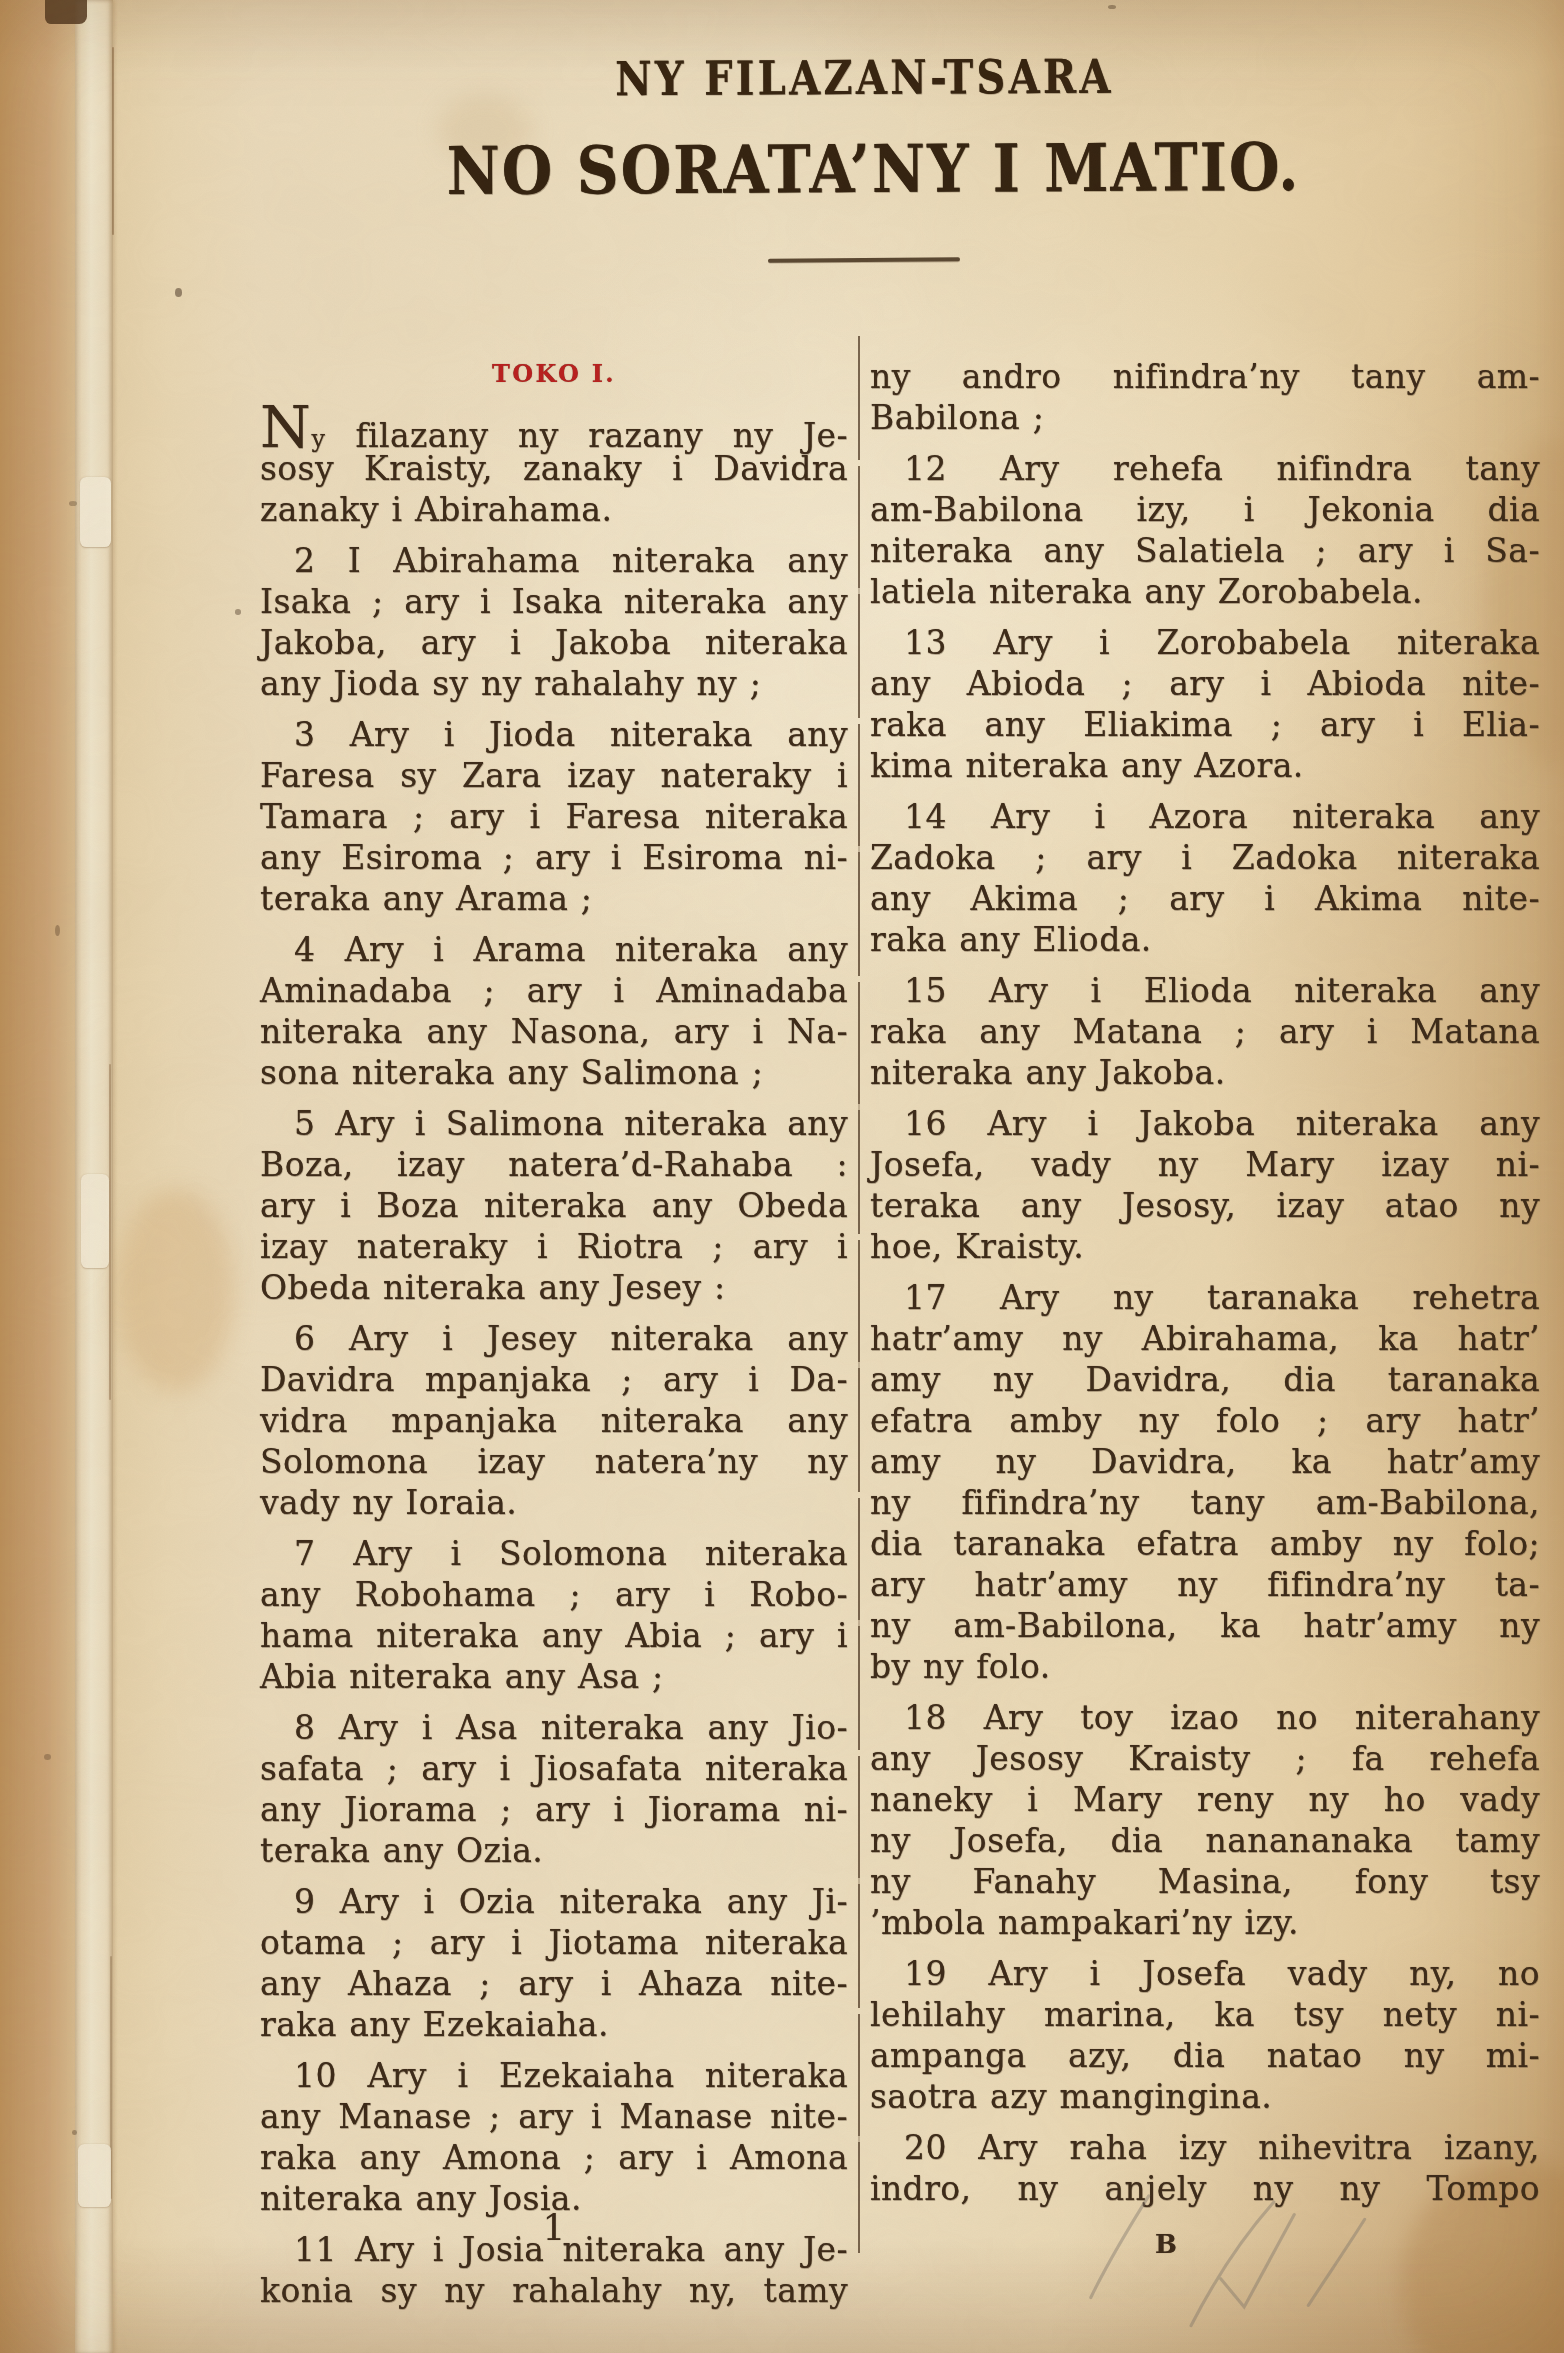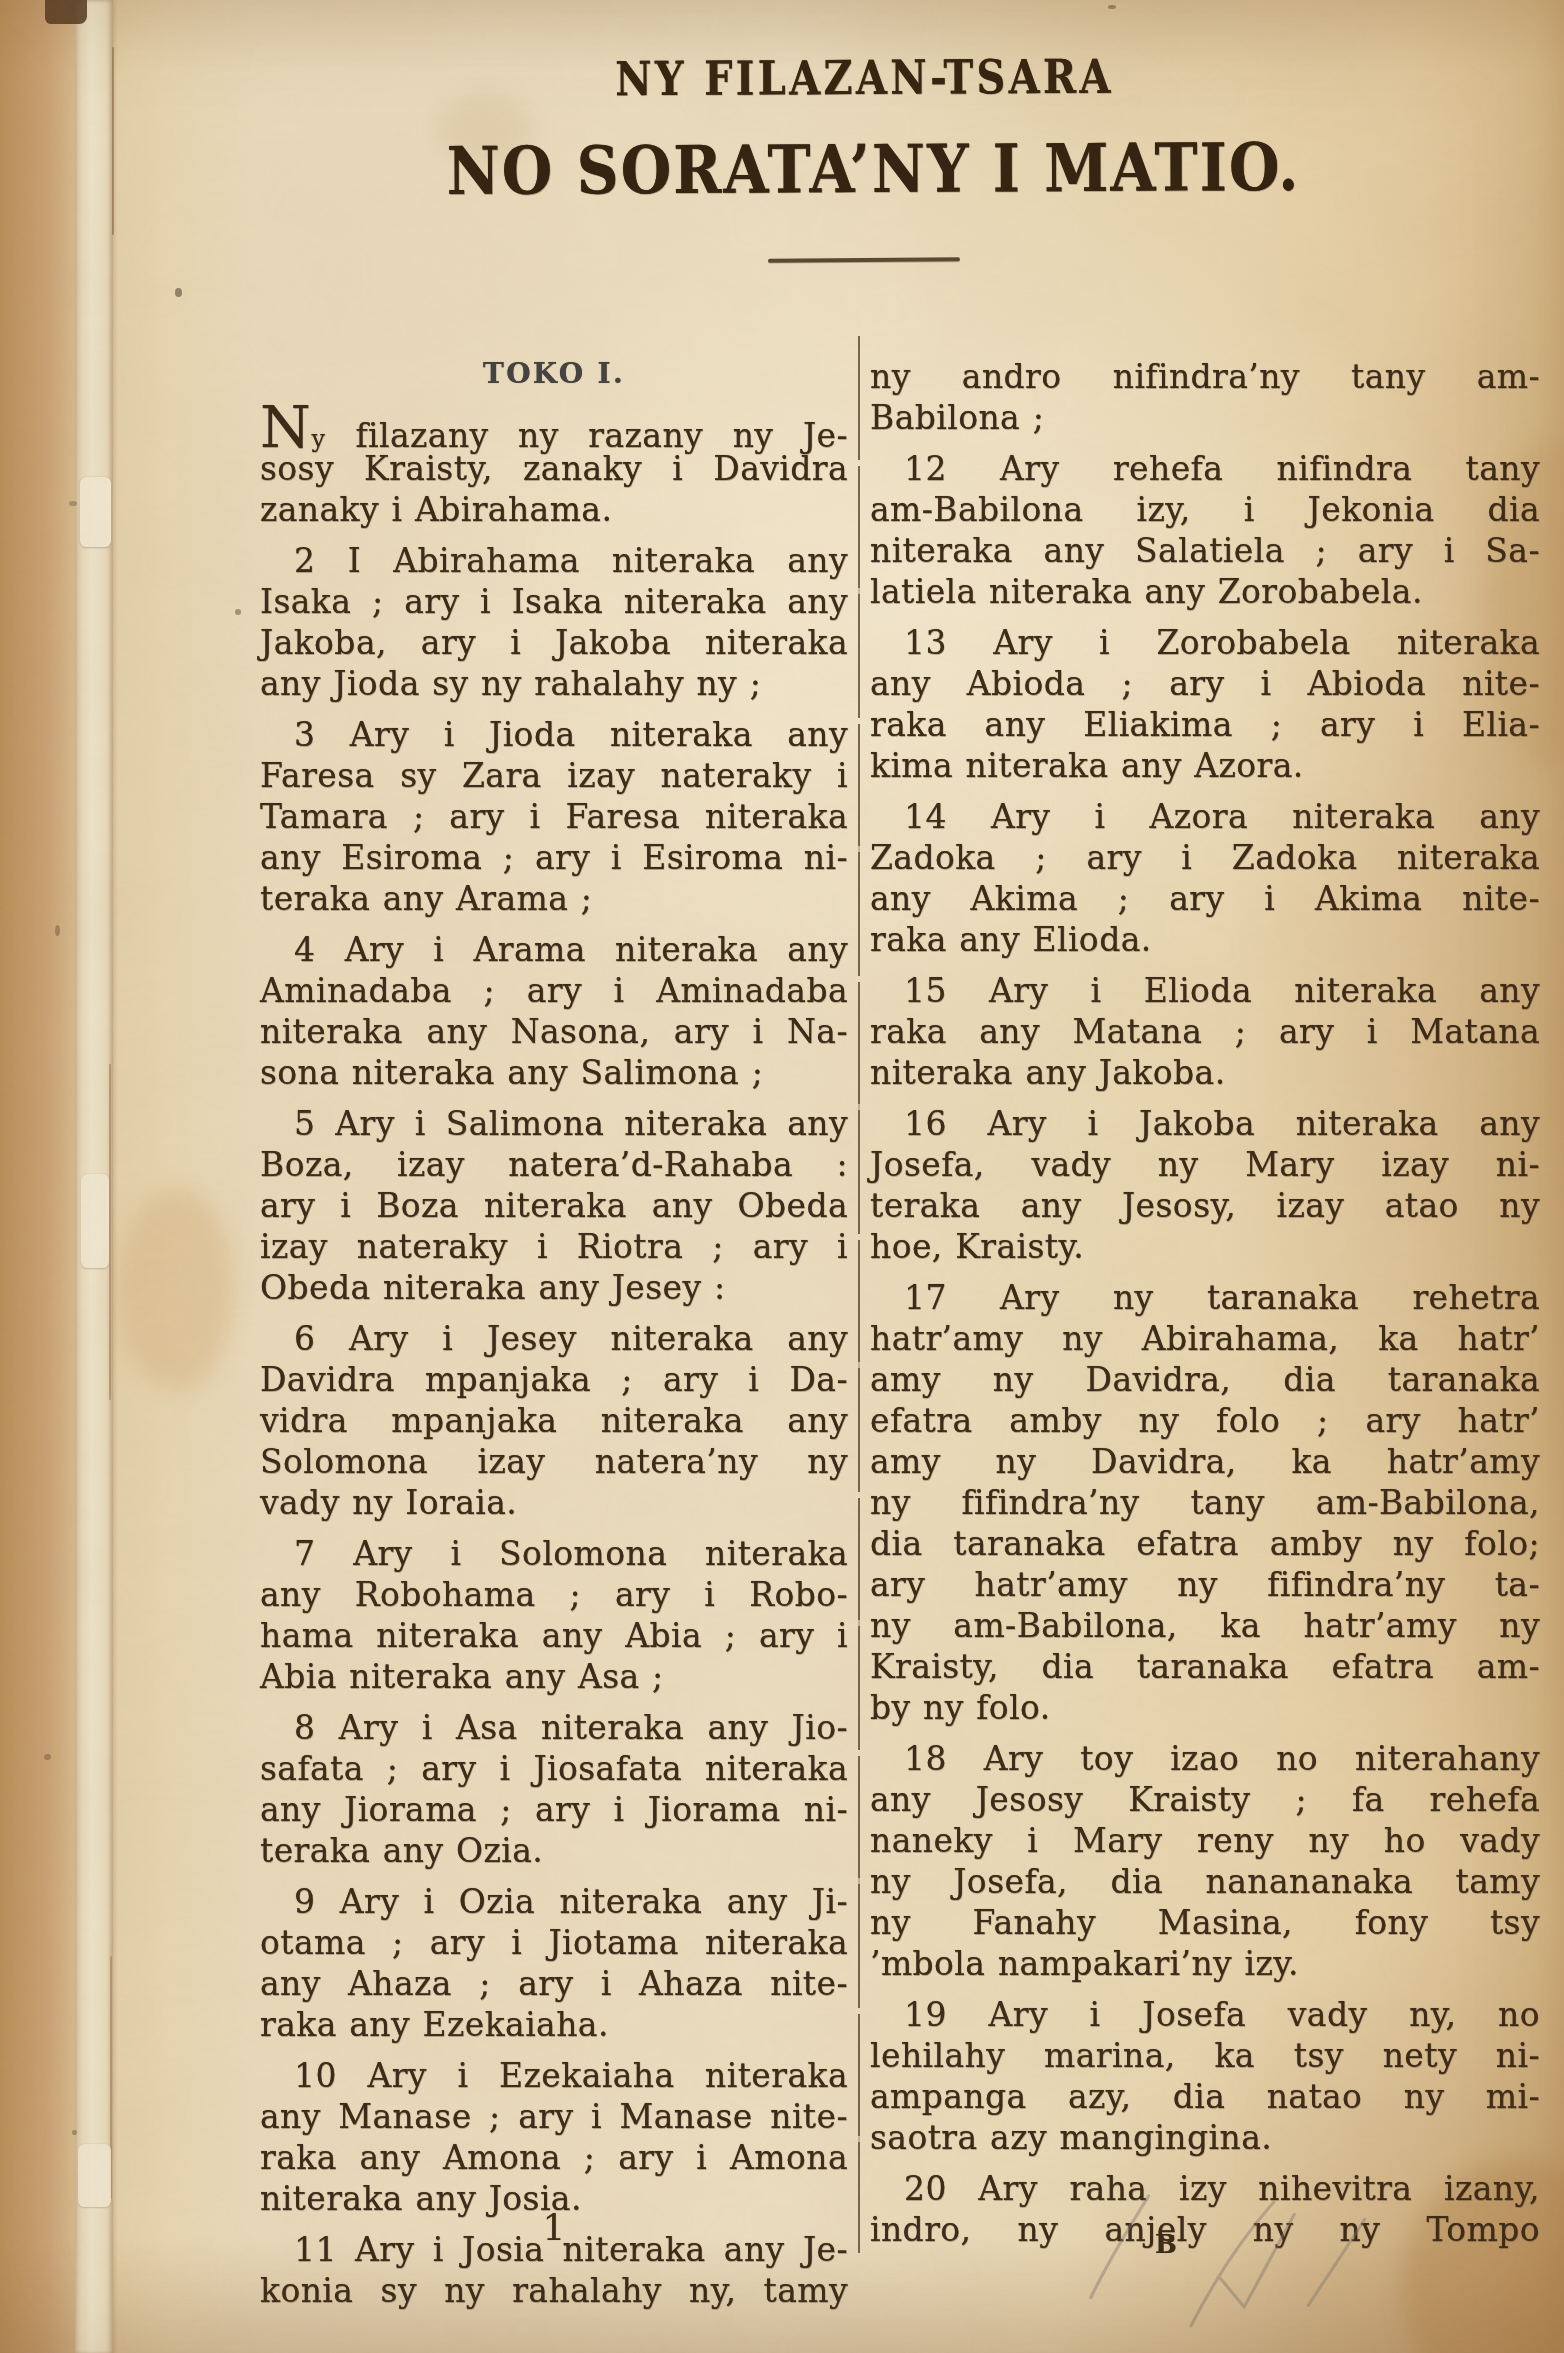--- a/index.html
+++ b/index.html
@@ -39,22 +39,22 @@
     text-shadow:0 0 0.8px rgba(49,32,14,.8), 0.8px 0.8px 0 rgba(49,32,14,.3);}
   .title-rule{left:768px;top:258px;width:192px;height:3.9px;background:#3f2c18;opacity:.85;
     border-radius:2.3px;transform:rotate(-0.4deg);
     box-shadow:0 0.8px 0 rgba(63,44,24,.35);}
   .col-divider{left:858px;top:336px;width:2px;height:1917px;background:#4a3420;opacity:.72;
     -webkit-mask-image:repeating-linear-gradient(to bottom,#000 0 124px,transparent 124px 130px,#000 130px 252px,rgba(0,0,0,.35) 252px 258px);
             mask-image:repeating-linear-gradient(to bottom,#000 0 124px,transparent 124px 130px,#000 130px 252px,rgba(0,0,0,.35) 252px 258px);}
   .col{color:#3a2817;}
   .col-left{left:260px;top:351px;width:588px;}
   .col-right{left:870px;top:356px;width:670px;}
-  .chap{height:56px;line-height:45px;font-size:28px;letter-spacing:2.3px;text-align:center;
-    font-weight:bold;color:#404040;text-shadow:0 0 0.8px rgba(51,33,15,.7);}
+  .chap{height:56px;line-height:45px;font-size:24px;letter-spacing:2.3px;text-align:center;
+    font-weight:bold;color:#b91c1c;text-shadow:0 0 0.8px rgba(51,33,15,.7);}
   .ln{height:41px;line-height:41px;font-size:33px;letter-spacing:0.4px;word-spacing:1.6px;
     text-align:justify;text-align-last:justify;overflow:visible;white-space:nowrap;
     text-shadow:0 0 0.8px rgba(58,40,23,.65), 0.5px 0.5px 0 rgba(58,40,23,.28);}
   .ln.end{text-align-last:auto;white-space:normal;}
   .ln.ind{text-indent:34px;margin-top:10px;}
   .dc{font-size:58px;line-height:41px;letter-spacing:0.8px;}
   .sc{font-size:24px;letter-spacing:0.8px;}
   .foot{color:#3a2817;text-shadow:0 0 0.8px rgba(58,40,23,.6);}
   .foot-left{left:260px;top:2207px;width:588px;text-align:center;font-size:36px;}
   .foot-right{left:870px;top:2229px;width:592px;text-align:center;font-size:26px;font-weight:bold;}
@@ -162,21 +162,20 @@
       <div class="ln end">hoe, Kraisty.</div>
       <div class="ln ind">17 Ary ny taranaka rehetra</div>
       <div class="ln">hatr’amy ny Abirahama, ka hatr’</div>
       <div class="ln">amy ny Davidra, dia taranaka</div>
       <div class="ln">efatra amby ny folo ; ary hatr’</div>
       <div class="ln">amy ny Davidra, ka hatr’amy</div>
       <div class="ln">ny fifindra’ny tany am-Babilona,</div>
       <div class="ln">dia taranaka efatra amby ny folo;</div>
       <div class="ln">ary hatr’amy ny fifindra’ny ta-</div>
       <div class="ln">ny am-Babilona, ka hatr’amy ny</div>
-      <div class="ln">Kraisty, dia taranaka efatra am-</div>
       <div class="ln end">by ny folo.</div>
       <div class="ln ind">18 Ary toy izao no niterahany</div>
       <div class="ln">any Jesosy Kraisty ; fa rehefa</div>
       <div class="ln">naneky i Mary reny ny ho vady</div>
       <div class="ln">ny Josefa, dia nanananaka tamy</div>
       <div class="ln">ny Fanahy Masina, fony tsy</div>
       <div class="ln end">’mbola nampakari’ny izy.</div>
       <div class="ln ind">19 Ary i Josefa vady ny, no</div>
       <div class="ln">lehilahy marina, ka tsy nety ni-</div>
       <div class="ln">ampanga azy, dia natao ny mi-</div>

